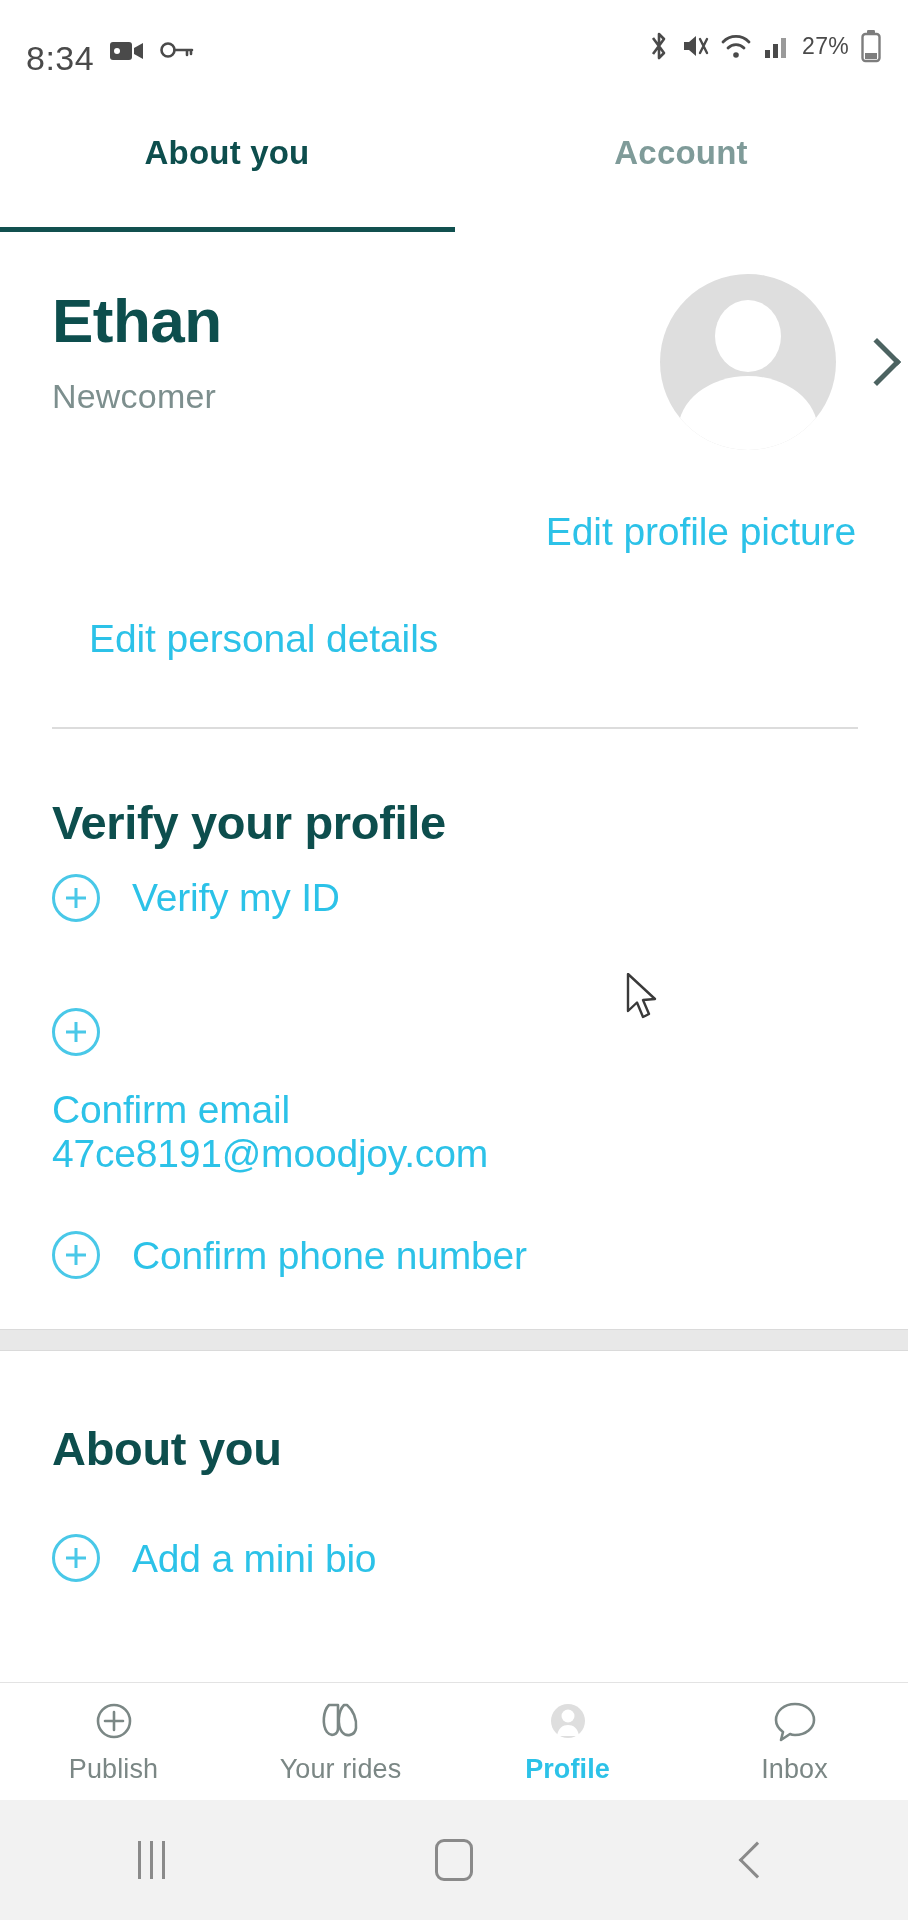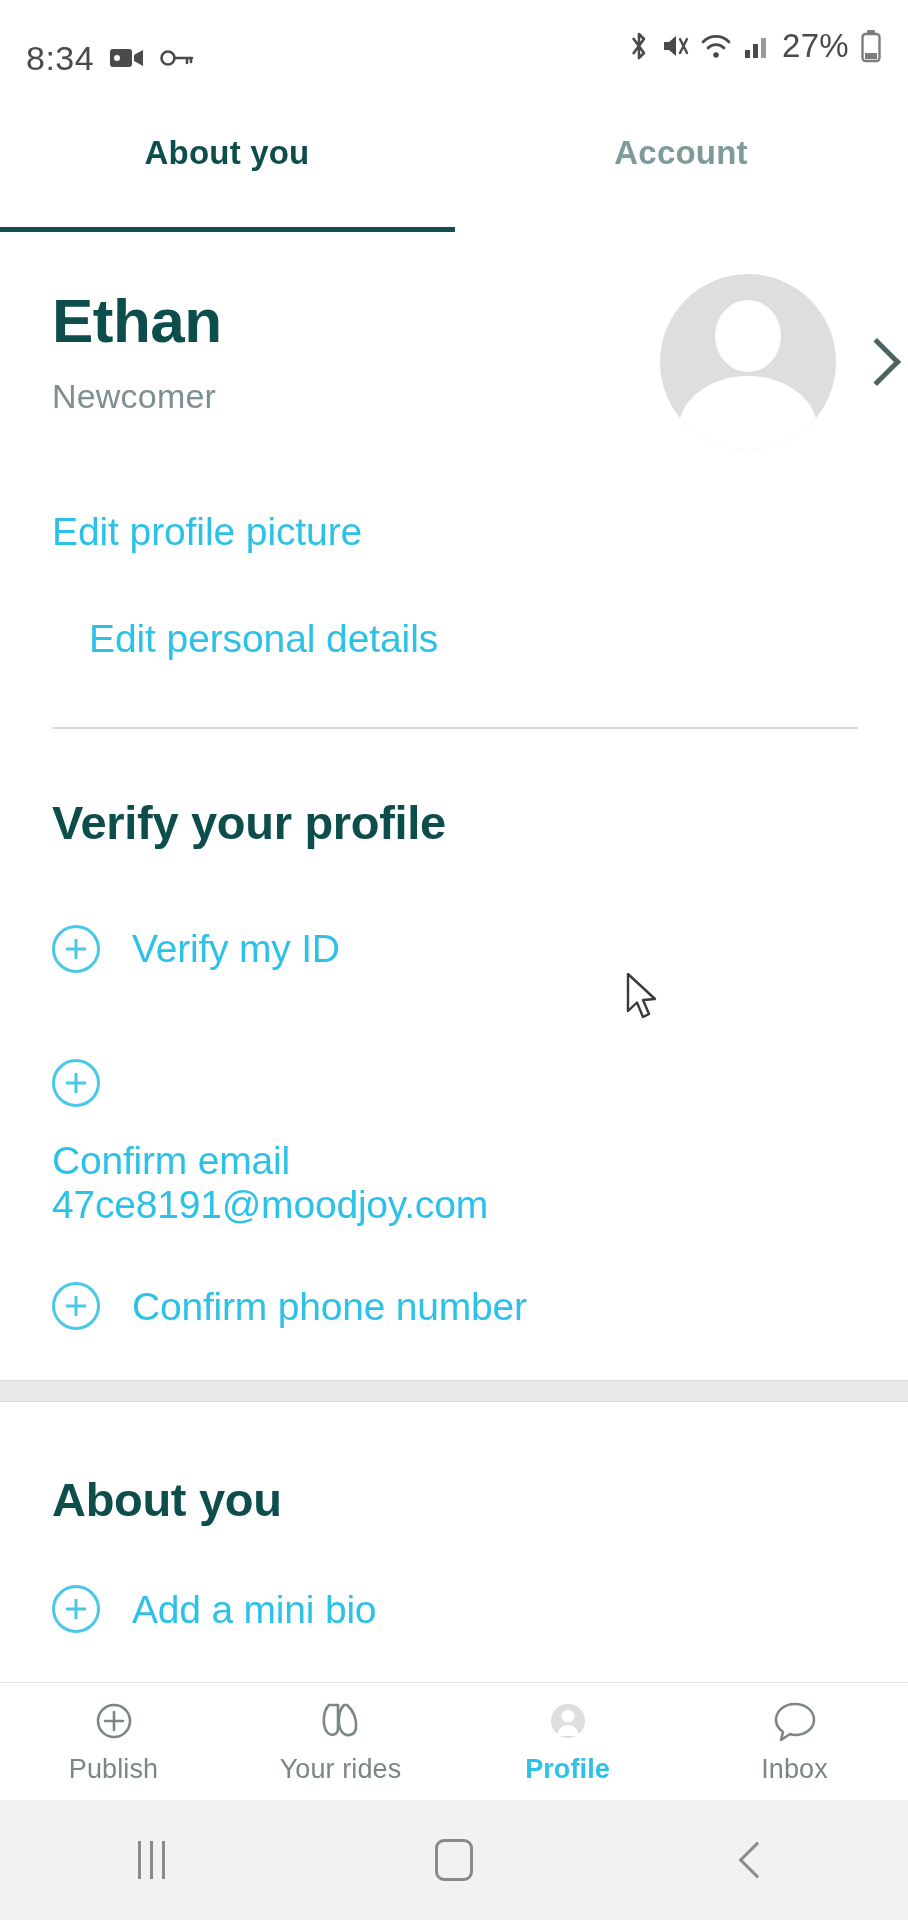--- a/index.html
+++ b/index.html
@@ -13,24 +13,24 @@
 
   
   .statusbar{
     height:92px;
     display:flex;
     align-items:center;
     padding:0 26px;
     background:#ffffff;
     color:#5d5d5d;
   }
-  .sb-left{display:flex;align-items:center;gap:16px;margin-top:24px;}
+  .sb-left{display:flex;align-items:flex-start;gap:16px;margin-top:24px;}
   .sb-time{font-size:34px;letter-spacing:0.5px;color:#4a4a4a;}
   .sb-right{margin-left:auto;display:flex;align-items:center;gap:11px;}
-  .sb-batt-txt{font-size:33px;color:#4a4a4a;letter-spacing:0.3px;}
+  .sb-batt-txt{font-size:23px;color:#4a4a4a;letter-spacing:0.3px;}
   .ico{display:inline-flex;align-items:center;justify-content:center;}
 
   
   .tabs{
     display:flex;
     height:140px;
     position:relative;
     background:#fff;
   }
   .tab{
@@ -98,21 +98,21 @@
     margin-left:6px;
   }
 
   
   .link-row{
     padding:0 52px;
     font-size:39px;
     color:#2cc2e8;
     letter-spacing:-0.1px;
   }
-  .link-edit-pic{margin-top:60px;}
+  .link-edit-pic{margin-top:60px;text-align:right;}
   .link-edit-det{margin-top:63px;margin-left:37px;}
 
   .divider{
     height:2px;
     background:#dcdcdc;
     margin:66px 50px 0 52px;
   }
 
   
   .section-title{
@@ -143,21 +143,21 @@
   }
   .plus-circle::before{left:50%;top:11px;width:3px;height:20px;transform:translateX(-50%);}
   .plus-circle::after{top:50%;left:11px;height:3px;width:20px;transform:translateY(-50%);}
   .action-label{
     font-size:39px;
     color:#2cc2e8;
     line-height:1.12;
     letter-spacing:-0.2px;
     max-width:545px;
   }
-  .row-verify-id{margin-top:75px;align-items:center;}
+  .row-verify-id{margin-top:24px;align-items:center;}
   .row-verify-id .plus-circle{margin-top:0;}
   .row-confirm-email{margin-top:58px;flex-direction:column;}
   .row-confirm-email .plus-circle{margin-top:28px;}
   .row-confirm-phone{margin-top:56px;align-items:center;}
   .row-confirm-phone .plus-circle{margin-top:0;}
   .row-mini-bio{margin-top:58px;align-items:center;}
   .row-mini-bio .plus-circle{margin-top:0;}
 
   .band{
     height:22px;

